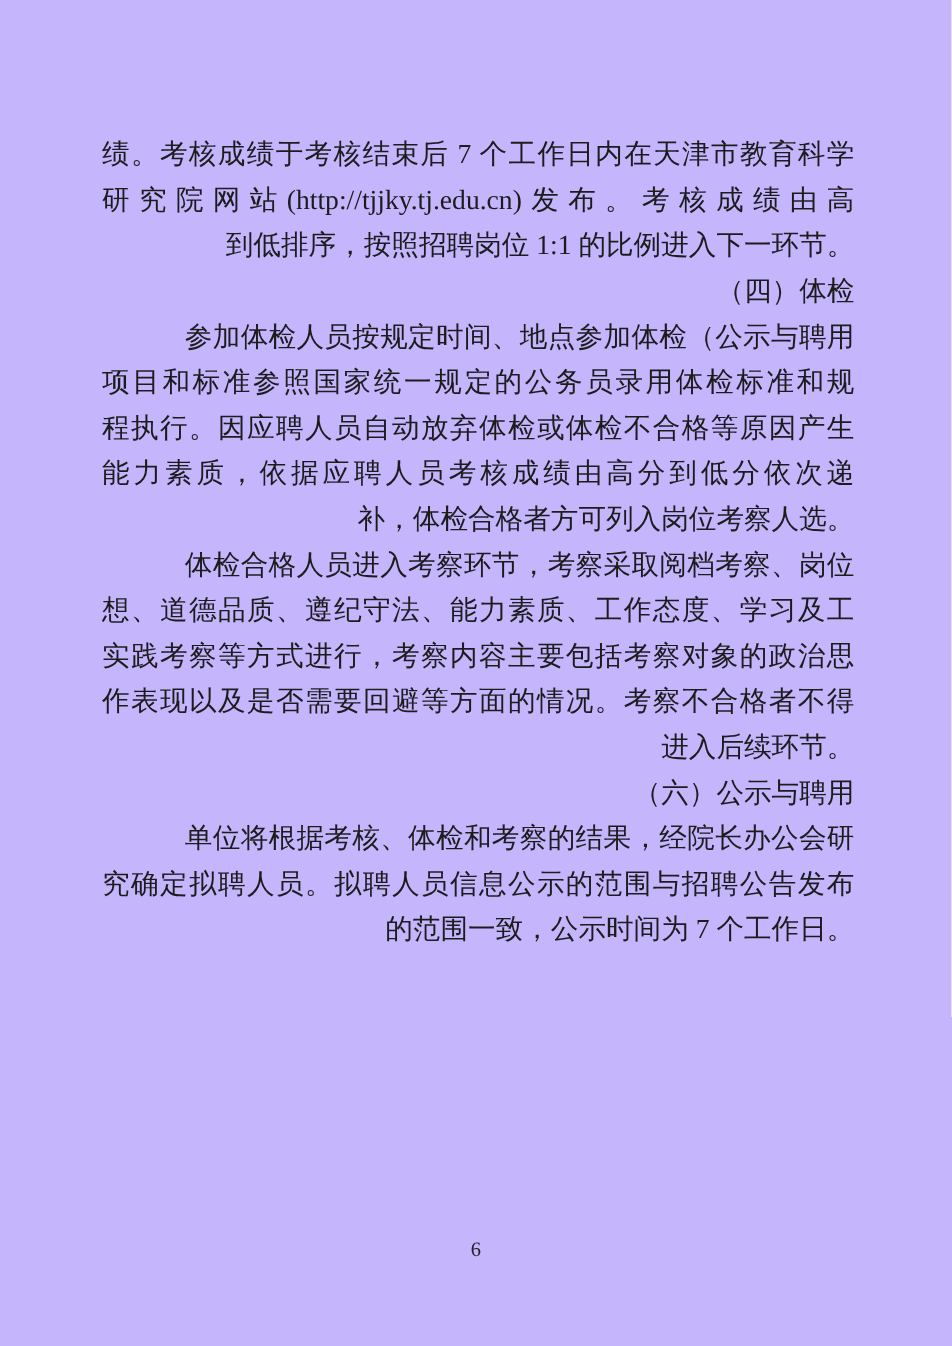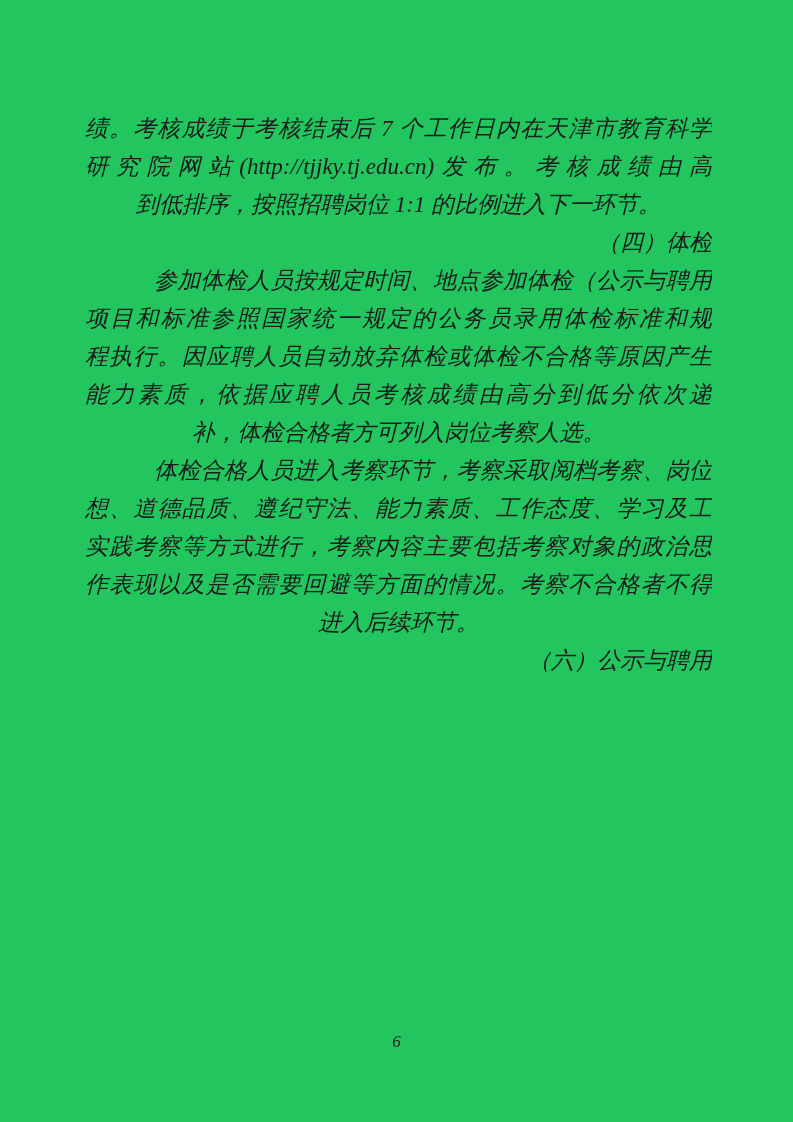--- a/index.html
+++ b/index.html
@@ -4,25 +4,24 @@
 <style>
   html, body {
     margin: 0;
     padding: 0;
     background: #ffffff;
   }
   .page {
     position: relative;
     width: 793px;
     height: 1122px;
-    background: #22c55e;
+    background: #c4b5fd;
     overflow: hidden;
     font-family: "Liberation Serif", "DejaVu Serif", serif;
     color: #1c1c1c;
-    font-style: italic;
   }
   .content {
     position: absolute;
     left: 85px;
     top: 110px;
     width: 627px;
   }
   .paragraph {
     margin: 0;
     padding: 0;
@@ -34,21 +33,21 @@
     white-space: normal;
     overflow: hidden;
   }
   
   .line.full {
     text-align: justify;
     text-align-last: justify;
     text-justify: inter-character;
   }
   .line.last {
-    text-align: center;
+    text-align: right;
   }
   
   .paragraph.body .line.first {
     text-indent: 69px;
   }
   
   .paragraph.heading .line {
     text-indent: 49px;
     text-align: right;
   }
@@ -91,17 +90,22 @@
       <div class="paragraph body">
         <div class="line first full">体检合格人员进入考察环节，考察采取阅档考察、岗位</div>
         <div class="line full">想、道德品质、遵纪守法、能力素质、工作态度、学习及工</div>
         <div class="line full">实践考察等方式进行，考察内容主要包括考察对象的政治思</div>
         <div class="line full">作表现以及是否需要回避等方面的情况。考察不合格者不得</div>
         <div class="line last">进入后续环节。</div>
       </div>
       <div class="paragraph heading">
         <div class="line first last">（六）公示与聘用</div>
       </div>
+      <div class="paragraph body">
+        <div class="line first full">单位将根据考核、体检和考察的结果，经院长办公会研</div>
+        <div class="line full">究确定拟聘人员。拟聘人员信息公示的范围与招聘公告发布</div>
+        <div class="line last">的范围一致，公示时间为 7 个工作日。</div>
+      </div>
     </main>
   <footer class="page-footer">
     <span class="page-number">6</span>
   </footer>
 </div>
 
 </body></html>

